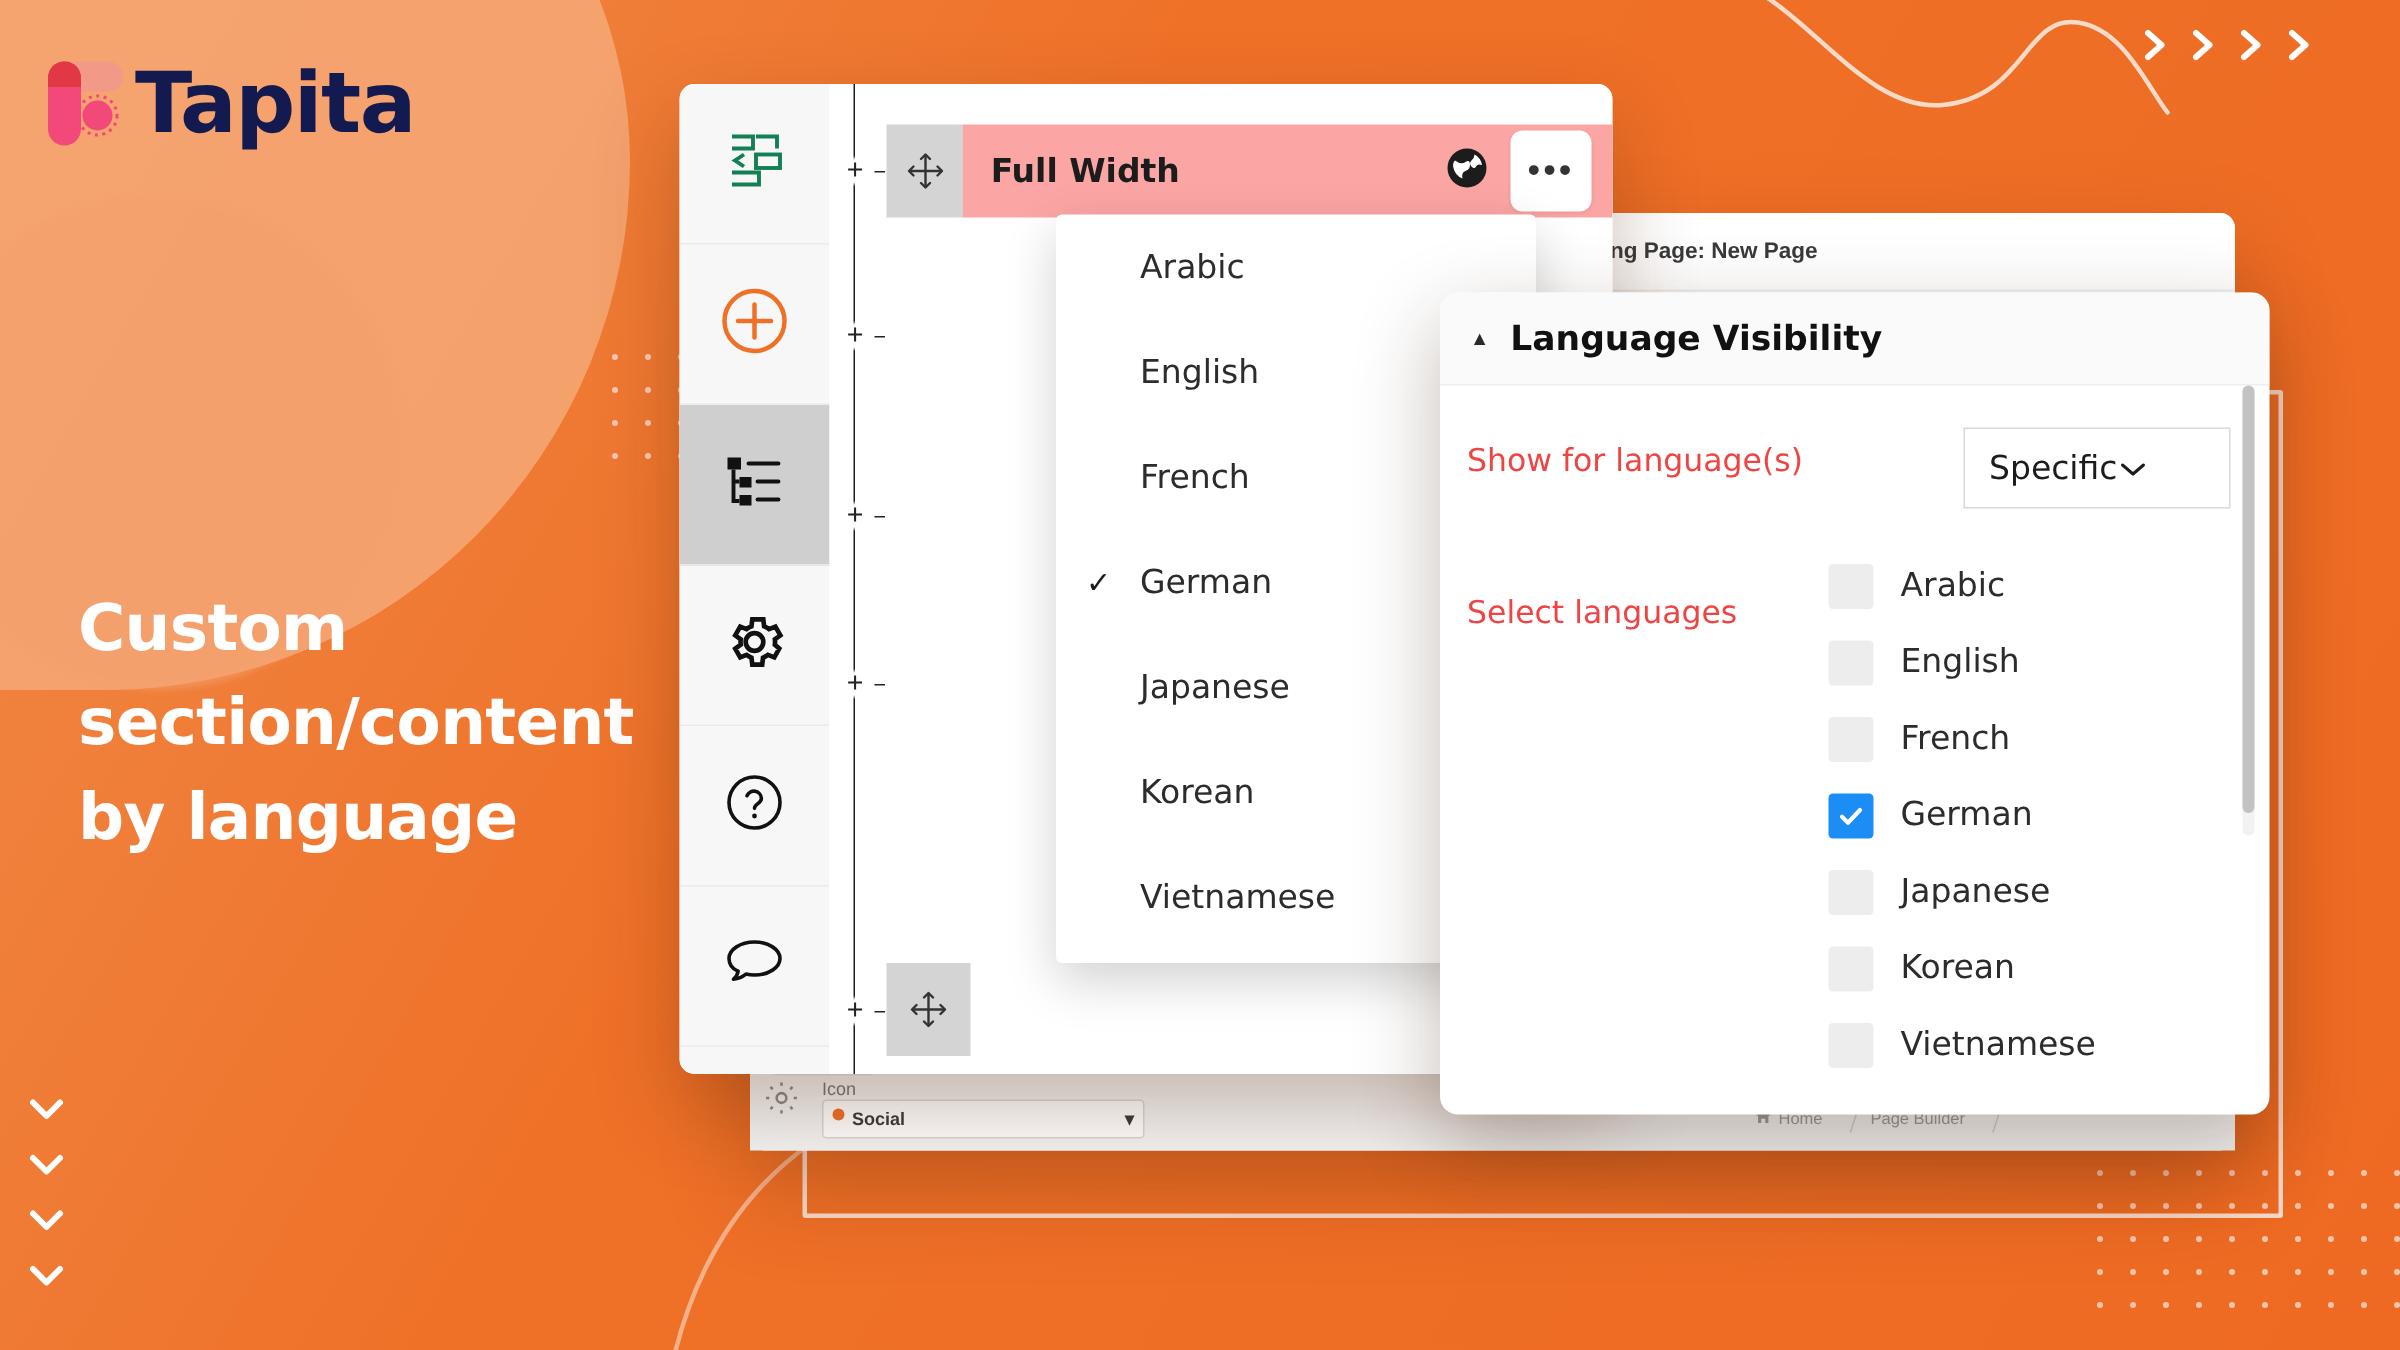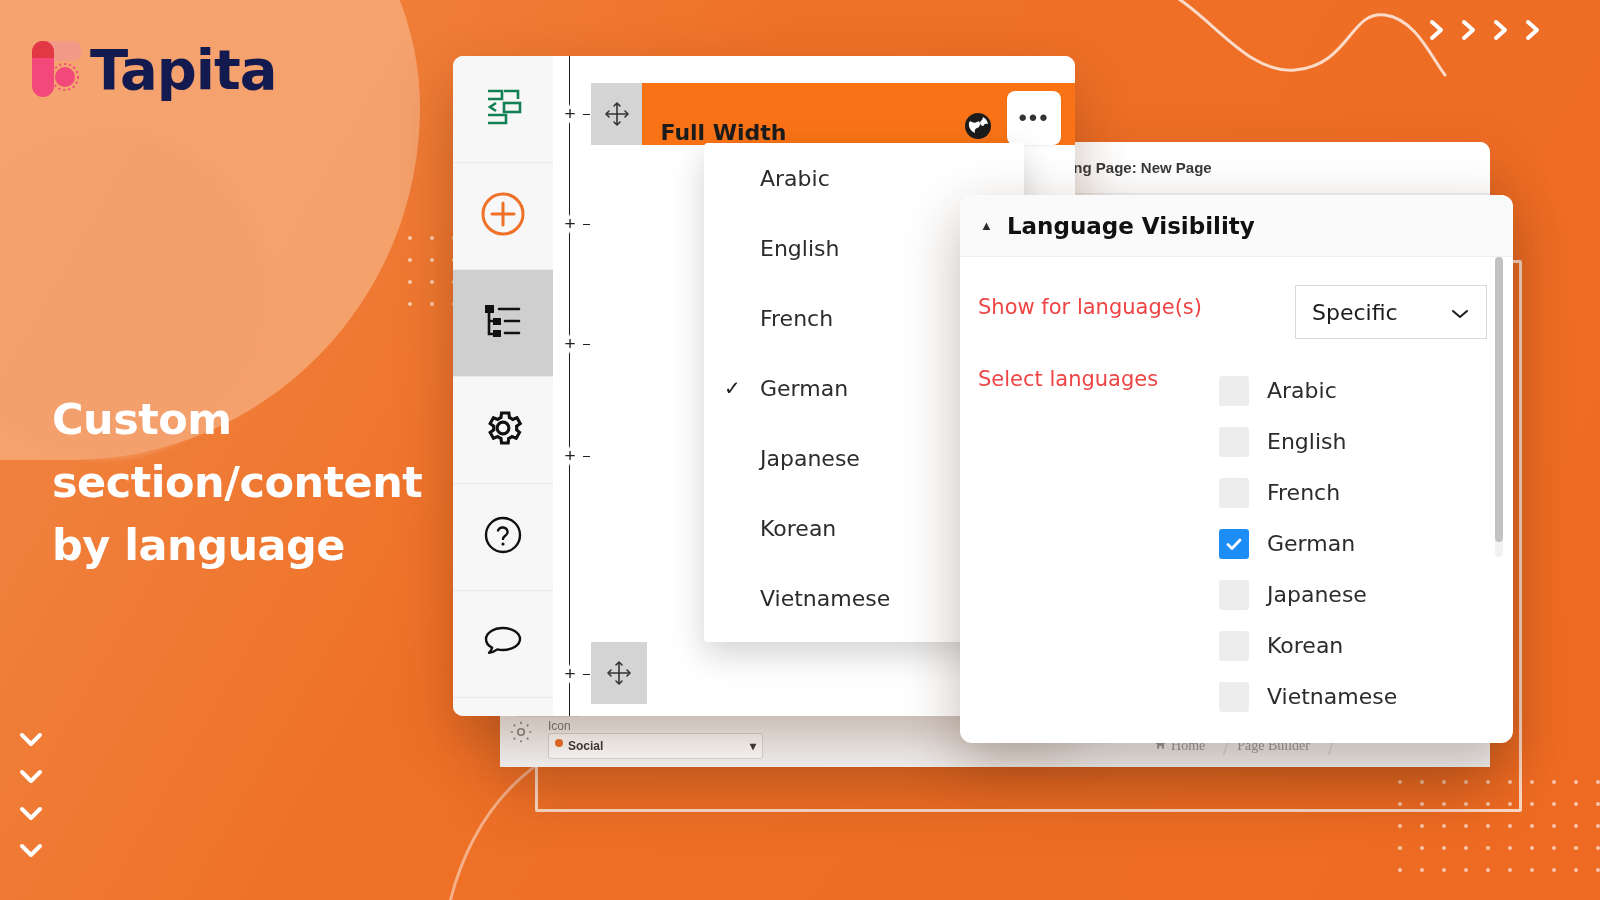--- a/index.html
+++ b/index.html
@@ -97,21 +97,21 @@
   .mini-label { font-size: 12px; color: #777; margin-bottom: 0; }
   .mini-select {
     height: 26px; background: #fff; border: 1px solid #d7d7d7; border-radius: 3px;
     display: flex; align-items: center; justify-content: space-between;
     padding: 0 6px; font-size: 12px; font-weight: 700; color: #3a3a3a;
   }
   .mini-select .dot { width: 8px; height: 8px; border-radius: 50%; background: #ef7128; margin-right: 5px; }
   .mini-left { display: flex; }
   .gear-mini { position: absolute; left: 8px; bottom: 22px; width: 26px; height: 26px; opacity: .75; }
 
-  .crumbs { position: absolute; right: 150px; bottom: 12px; display: flex; align-items: center; gap: 2px; font-size: 14px; color: #9a9a9a; font-family: Liberation Serif, serif; }
+  .crumbs { position: absolute; right: 150px; bottom: 12px; display: flex; align-items: center; gap: 2px; font-size: 11px; color: #9a9a9a; }
   .crumb { display: flex; align-items: center; gap: 5px; padding-right: 10px; }
   .crumb-sep { width: 10px; height: 18px; border-right: 1px solid #cfcfcf; transform: skewX(-18deg); margin-right: 8px; }
 
   
   #win-front {
     left: 453px; top: 56px; width: 622px; height: 660px;
     box-shadow: 0 24px 55px rgba(90,40,10,.30);
     display: flex; overflow: hidden;
   }
   .rail { width: 100px; background: #f7f7f7; flex: 0 0 100px; }
@@ -129,21 +129,21 @@
     font-size: 19px; color: #222; background: radial-gradient(circle, #ffffff 52%, rgba(255,255,255,0) 72%);
   }
   .plus-dash { position: absolute; width: 7px; height: 1px; background: #222; }
 
   .sec-head { position: absolute; display: flex; align-items: center; height: 62px; }
   .drag-cell {
     width: 56px; height: 62px; background: #d4d4d4;
     display: flex; align-items: center; justify-content: center;
   }
   .sec-bar {
-    height: 62px; background: #f97316; display: flex; align-items: flex-end;
+    height: 62px; background: #fca5a5; display: flex; align-items: center;
     padding-left: 18px; padding-right: 14px; gap: 14px;
   }
   .sec-title { font-size: 22px; font-weight: 700; color: #1c1c1c; font-family: "DejaVu Sans", sans-serif; }
   .sec-spacer { flex: 1; }
   .dots-btn {
     width: 54px; height: 54px; background: #fff; border-radius: 8px;
     display: flex; align-items: center; justify-content: center;
     font-size: 24px; color: #333; letter-spacing: 2px; box-shadow: 0 1px 3px rgba(0,0,0,.08);
   }
 
@@ -171,22 +171,22 @@
   .lp-head {
     height: 62px; background: #fafafa; border-bottom: 1px solid #eeeeee;
     display: flex; align-items: center; gap: 14px; padding-left: 20px;
   }
   .lp-caret { font-size: 13px; color: #2a2a2a; }
   .lp-title { font-size: 23px; font-weight: 700; color: #111; font-family: "DejaVu Sans", sans-serif; }
   .lp-body { padding: 28px 26px 0 18px; position: relative; }
   .lp-row { display: flex; align-items: flex-start; }
   .lp-label { font-size: 21px; color: #ef4444; flex: 1; padding-top: 10px; font-family: "DejaVu Sans", sans-serif; }
   .select-box {
-    width: 192px; height: 54px; border: 1px solid #d9d9d9; background: #fff;
-    display: flex; align-items: center; justify-content: space-between;
+    width: 178px; height: 54px; border: 1px solid #d9d9d9; background: #fff;
+    display: flex; align-items: center; 
     padding: 0 16px; font-size: 22px; color: #1c1c1c; font-family: "DejaVu Sans", sans-serif;
   }
   .lp-row2 { margin-top: 26px; }
   .lang-list { width: 268px; position: relative; }
   .lang-item { display: flex; align-items: center; gap: 18px; height: 51px; }
   .cbx {
     width: 30px; height: 30px; flex: 0 0 30px; border-radius: 3px; background: #ededed;
     display: flex; align-items: center; justify-content: center;
   }
   .cbx.on { background: #1b8df5; }
@@ -553,21 +553,21 @@
           <span>Specific</span>
           <span>
             <svg width="20" height="12" viewBox="0 0 20 12" fill="none" stroke="#1c1c1c" stroke-width="2">
                 <path d="M3 3 L10 9 L17 3" stroke-linecap="round" stroke-linejoin="round"></path>
               </svg>
           </span>
         </span>
       </div>
 
       <div class="lp-row lp-row2">
-        <span class="lp-label" style="padding-top:2px;">Select languages</span>
+        <span class="lp-label" style="padding-top:2px;margin-top:29px;">Select languages</span>
 
         <span class="lang-list">
           <span class="lang-item">
             <span class="cbx"></span>
             <span class="lang-name">Arabic</span>
           </span>
           <span class="lang-item">
             <span class="cbx"></span>
             <span class="lang-name">English</span>
           </span>

